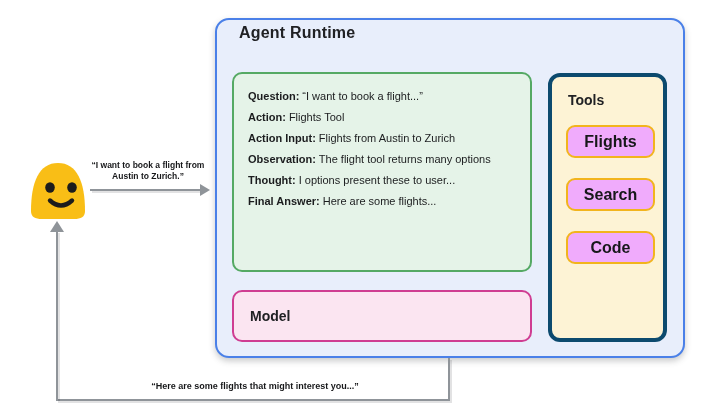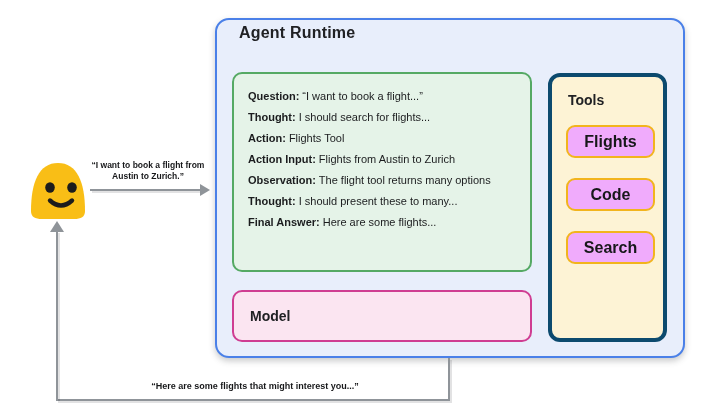--- a/index.html
+++ b/index.html
@@ -82,37 +82,36 @@
 
   <div class="request-text">“I want to book a flight from Austin to Zurich.”</div>
   <div class="flow-line line-request"></div>
   <div class="arrowhead ah-right"></div>
 
   <div class="agent-panel">
     <div class="agent-title">Agent Runtime</div>
 
     <div class="scratchpad">
       <div class="scratch-line"><span class="lbl">Question:</span><span>“I want to book a flight...”</span></div>
-      <div class="scratch-line"><span class="lbl">Thought:</span><span>I should search for flights...</span></div>
       <div class="scratch-line"><span class="lbl">Action:</span><span>Flights Tool</span></div>
       <div class="scratch-line"><span class="lbl">Action Input:</span><span>Flights from Austin to Zurich</span></div>
       <div class="scratch-line"><span class="lbl">Observation:</span><span>The flight tool returns many options</span></div>
-      <div class="scratch-line"><span class="lbl">Thought:</span><span>I should present these to many...</span></div>
+      <div class="scratch-line"><span class="lbl">Thought:</span><span>I options present these to user...</span></div>
       <div class="scratch-line"><span class="lbl">Final Answer:</span><span>Here are some flights...</span></div>
     </div>
 
     <div class="model-box">
       <span>Model</span>
     </div>
 
     <div class="tools-panel">
       <div class="tools-title">Tools</div>
       <div class="tool-btn">Flights</div>
+      <div class="tool-btn">Search</div>
       <div class="tool-btn">Code</div>
-      <div class="tool-btn">Search</div>
     </div>
   </div>
 
   <div class="flow-line line-box-down"></div>
   <div class="flow-line line-return-h"></div>
   <div class="flow-line line-return-up"></div>
   <div class="arrowhead ah-up"></div>
   <div class="response-text">“Here are some flights that might interest you...”</div>
 
 </div>

